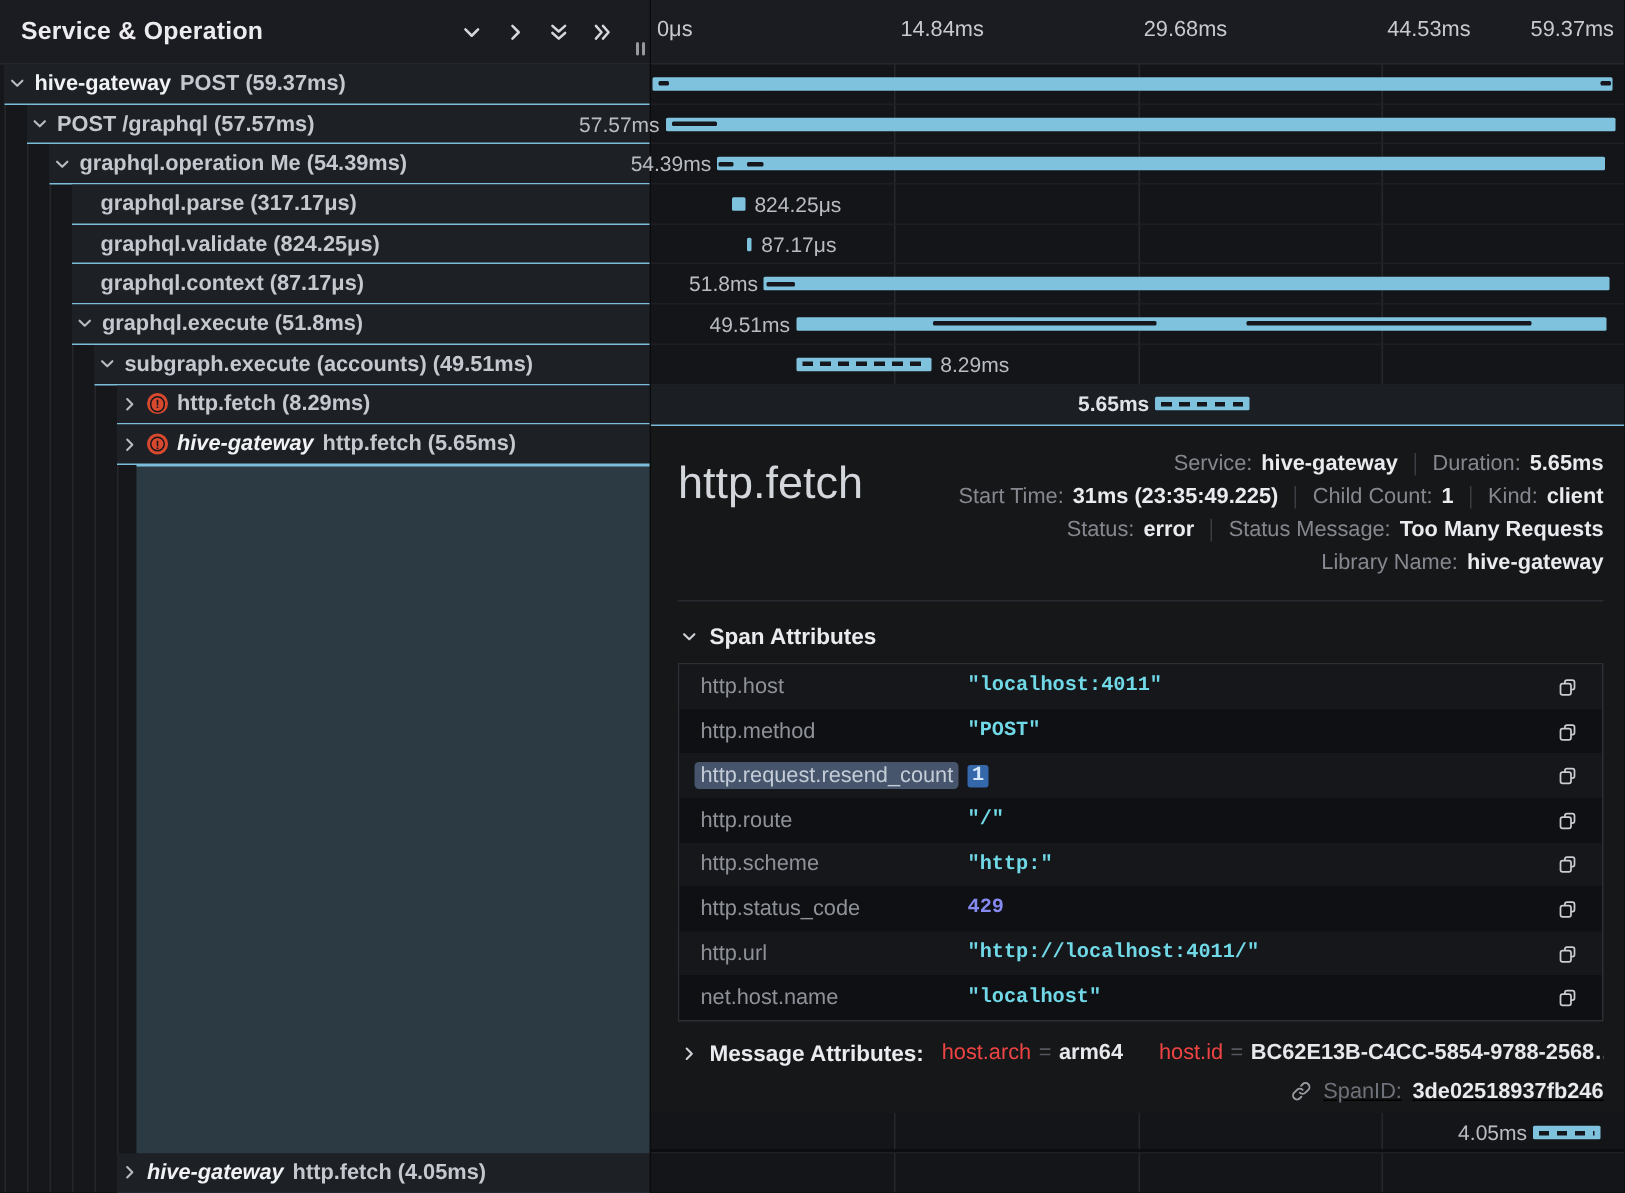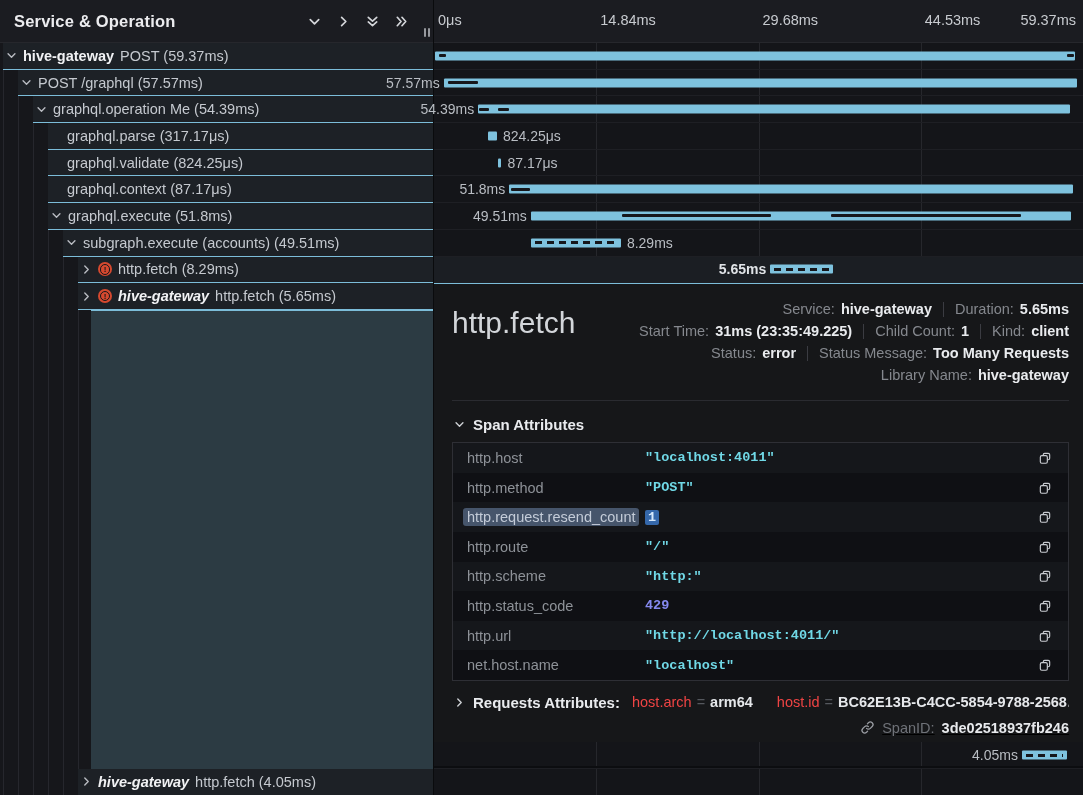--- a/index.html
+++ b/index.html
@@ -16,21 +16,21 @@
   .drag-handle { position:absolute; right:3px; bottom:5px; display:flex; gap:2px; }
   .drag-handle i { display:block; width:2px; height:9px; background:#97999e; border-radius:1px; }
 
   .guides { position:absolute; left:0; top:43px; bottom:0; width:434px; z-index:0; }
   .guides i { position:absolute; top:0; bottom:0; width:1px; background:#26272d; }
 
   .tree-rows-top { position:relative; z-index:1; }
   .tree-row { height:26.7px; background:#1d2126; border-bottom:1px solid #7cbdd9; display:flex; align-items:center; padding-left:3px; gap:6px; cursor:pointer; }
   .tree-row .chev { color:#b9bcc2; display:flex; flex:0 0 auto; }
   .tree-row.no-chev { padding-left:19px; }
-  .tree-row .txt { font-size:14.5px; color:#c5c9cf; white-space:nowrap; }
+  .tree-row .txt { font-size:14.5px; color:#c5c9cf; white-space:nowrap;font-weight:bold; }
   .tree-row .svc { font-size:14.5px; font-weight:700; color:#f1f2f4; white-space:nowrap; }
   .tree-row .svc.it { font-style:italic; }
   .err-icon { position:relative; width:14px; height:14px; border-radius:50%; background:#d6492f; flex:0 0 auto; }
   .err-icon::before { content:""; position:absolute; inset:1.6px; border-radius:50%; border:1.4px solid #16171b; }
   .err-icon::after { content:"!"; position:absolute; inset:0; display:flex; align-items:center; justify-content:center; color:#16171b; font-size:8px; font-weight:900; }
   .detail-indent-fill { height:459px; margin-left:91px; background:#2c3b43; border-top:1px solid #7cbdd9; position:relative; z-index:1; }
   .tree-rows-bottom { position:relative; z-index:1; }
 
   
   #timeline-panel { position:absolute; left:434px; top:0; width:649px; height:795px; }
@@ -402,21 +402,21 @@
             </button>
           </div>
         </div>
 
       <div class="res-row">
         <span class="chev">
           <svg viewBox="0 0 16 16" width="11" height="11">
               <path d="M5.5 3 10.5 8 5.5 13" fill="none" stroke="currentColor" stroke-width="2" stroke-linecap="round" stroke-linejoin="round"></path>
             </svg>
         </span>
-        <b class="res-title">Requests Attributes:</b>
+        <b class="res-title">Message Attributes:</b>
         <span class="rk">host.arch</span>
         <span class="req">=</span>
         <span class="rv">arm64</span>
         <span class="rdiv"></span>
         <span class="rk">host.id</span>
         <span class="req">=</span>
         <span class="rv">BC62E13B-C4CC-5854-9788-2568…</span>
       </div>
 
       <div class="spanid-row">

